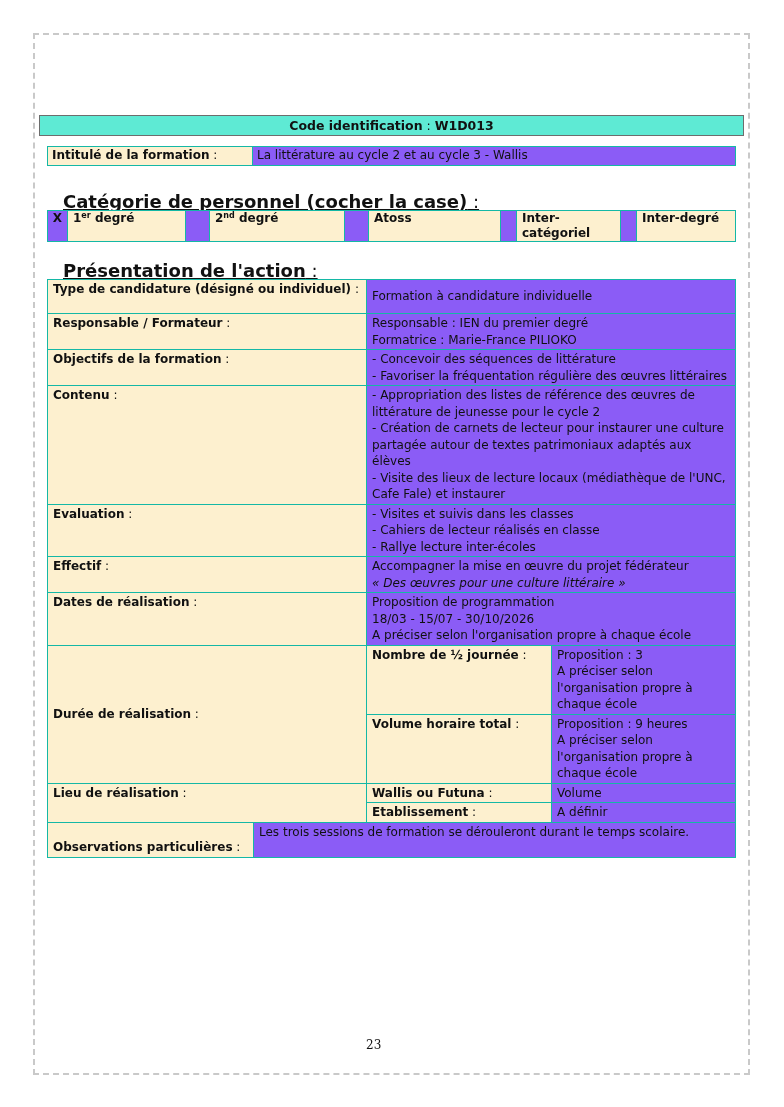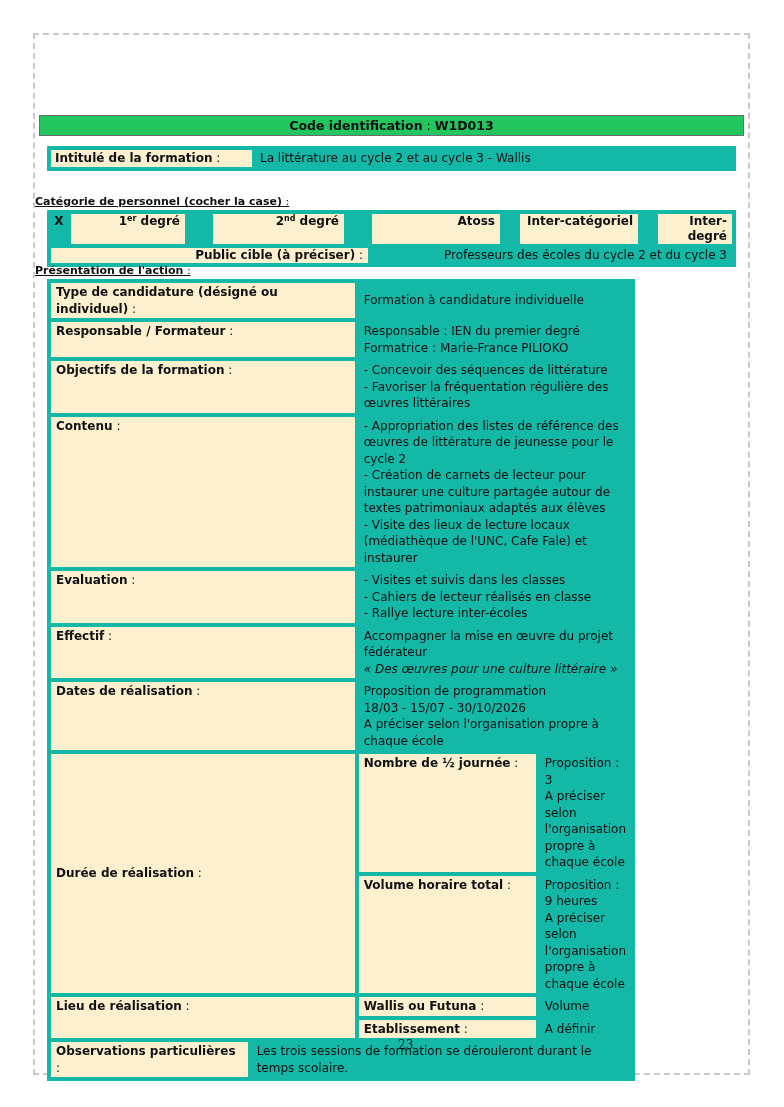--- a/index.html
+++ b/index.html
@@ -4,40 +4,40 @@
 <style>
   * { box-sizing: border-box; margin: 0; padding: 0; }
   html, body { width: 784px; height: 1107px; background: #ffffff; }
   body { position: relative; font-family: "DejaVu Sans", sans-serif; color: #111; font-size: 12px; overflow: hidden; }
   .page-frame {
     position: absolute; left: 33px; top: 33px; width: 717px; height: 1042px;
     border: 2px dashed #c9c9c9;
   }
   .code-box {
     position: absolute; left: 39px; top: 115px; width: 705px; height: 21px;
-    background: #22c55e; border: 1px solid #6d6d6d;
+    background: #5eead4; border: 1px solid #6d6d6d;
     text-align: center; font-size: 12.5px; line-height: 19px;
   }
   .code-box .lbl { font-weight: bold; }
   table { border-collapse: collapse; position: absolute; font-size: 12px; }
-  td { border: 4px solid #14b8a6; vertical-align: top; padding: 0 4px; line-height: 16.5px; }
+  td { border: 1px solid #14b8a6; vertical-align: top; padding: 0 4px; line-height: 16.5px; }
   .beige { background: #fdf0cf; }
-  .white { background: #14b8a6; }
+  .white { background: #8b5cf6; }
   .b { font-weight: bold; }
   .intitule { left: 47px; top: 146px; width: 689px; }
   .intitule td { height: 19px; line-height: 17px; }
   .section-title {
-    position: absolute; left: 35px; font-weight: bold; font-size: 11px;
+    position: absolute; left: 63px; font-weight: bold; font-size: 18px;
     text-decoration: underline; line-height: 15px;
   }
   .cat { left: 47px; top: 210px; width: 689px; }
-  .cat td { height: 17px; line-height: 15px; padding: 0 5px; text-align: right; }
-  .pres { left: 47px; top: 279px; width: 588px; }
+  .cat td { height: 17px; line-height: 15px; padding: 0 5px; }
+  .pres { left: 47px; top: 279px; width: 689px; }
   .pres td { padding: 1px 5px; }
-  .pagenum { position: absolute; left: 398px; top: 1038px; font-family: "DejaVu Serif", serif; font-size: 12px; }
+  .pagenum { position: absolute; left: 366px; top: 1038px; font-family: "DejaVu Serif", serif; font-size: 12px; }
   sup { font-size: 8px; vertical-align: top; line-height: 10px; }
   .it { font-style: italic; }
   .vmid { vertical-align: middle; }
   .vbot { vertical-align: bottom; margin-top: 12px; }
 </style>
 </head>
 <body>
 
 <div class="page-frame"></div>
 
@@ -59,27 +59,23 @@
 <table class="cat">
   <tbody>
       <tr>
     <td class="white b" style="width:20px; text-align:center; padding:0">X</td>
     <td class="beige b" style="width:118px"><span>1</span><sup>er</sup><span> degré</span></td>
     <td class="white" style="width:24px"></td>
     <td class="beige b" style="width:135px"><span>2</span><sup>nd</sup><span> degré</span></td>
     <td class="white" style="width:24px"></td>
     <td class="beige b" style="width:132px">Atoss</td>
     <td class="white" style="width:16px"></td>
-    <td class="beige b" style="width:122px">Inter-catégoriel</td>
+    <td class="beige b" style="width:104px">Inter-catégoriel</td>
     <td class="white" style="width:16px"></td>
     <td class="beige b">Inter-degré</td>
-  </tr>
-  <tr>
-    <td class="beige" colspan="5"><span class="b">Public cible (à préciser)</span><span> :</span></td>
-    <td class="white" colspan="5">Professeurs des écoles du cycle 2 et du cycle 3</td>
   </tr>
 </tbody>
   </table>
 
 <div class="section-title" style="top:263px"><span>Présentation de l'action</span><span style="font-weight:normal"> :</span></div>
 
 <table class="pres">
   <colgroup>
     <col style="width:206px">
     <col style="width:113px">

